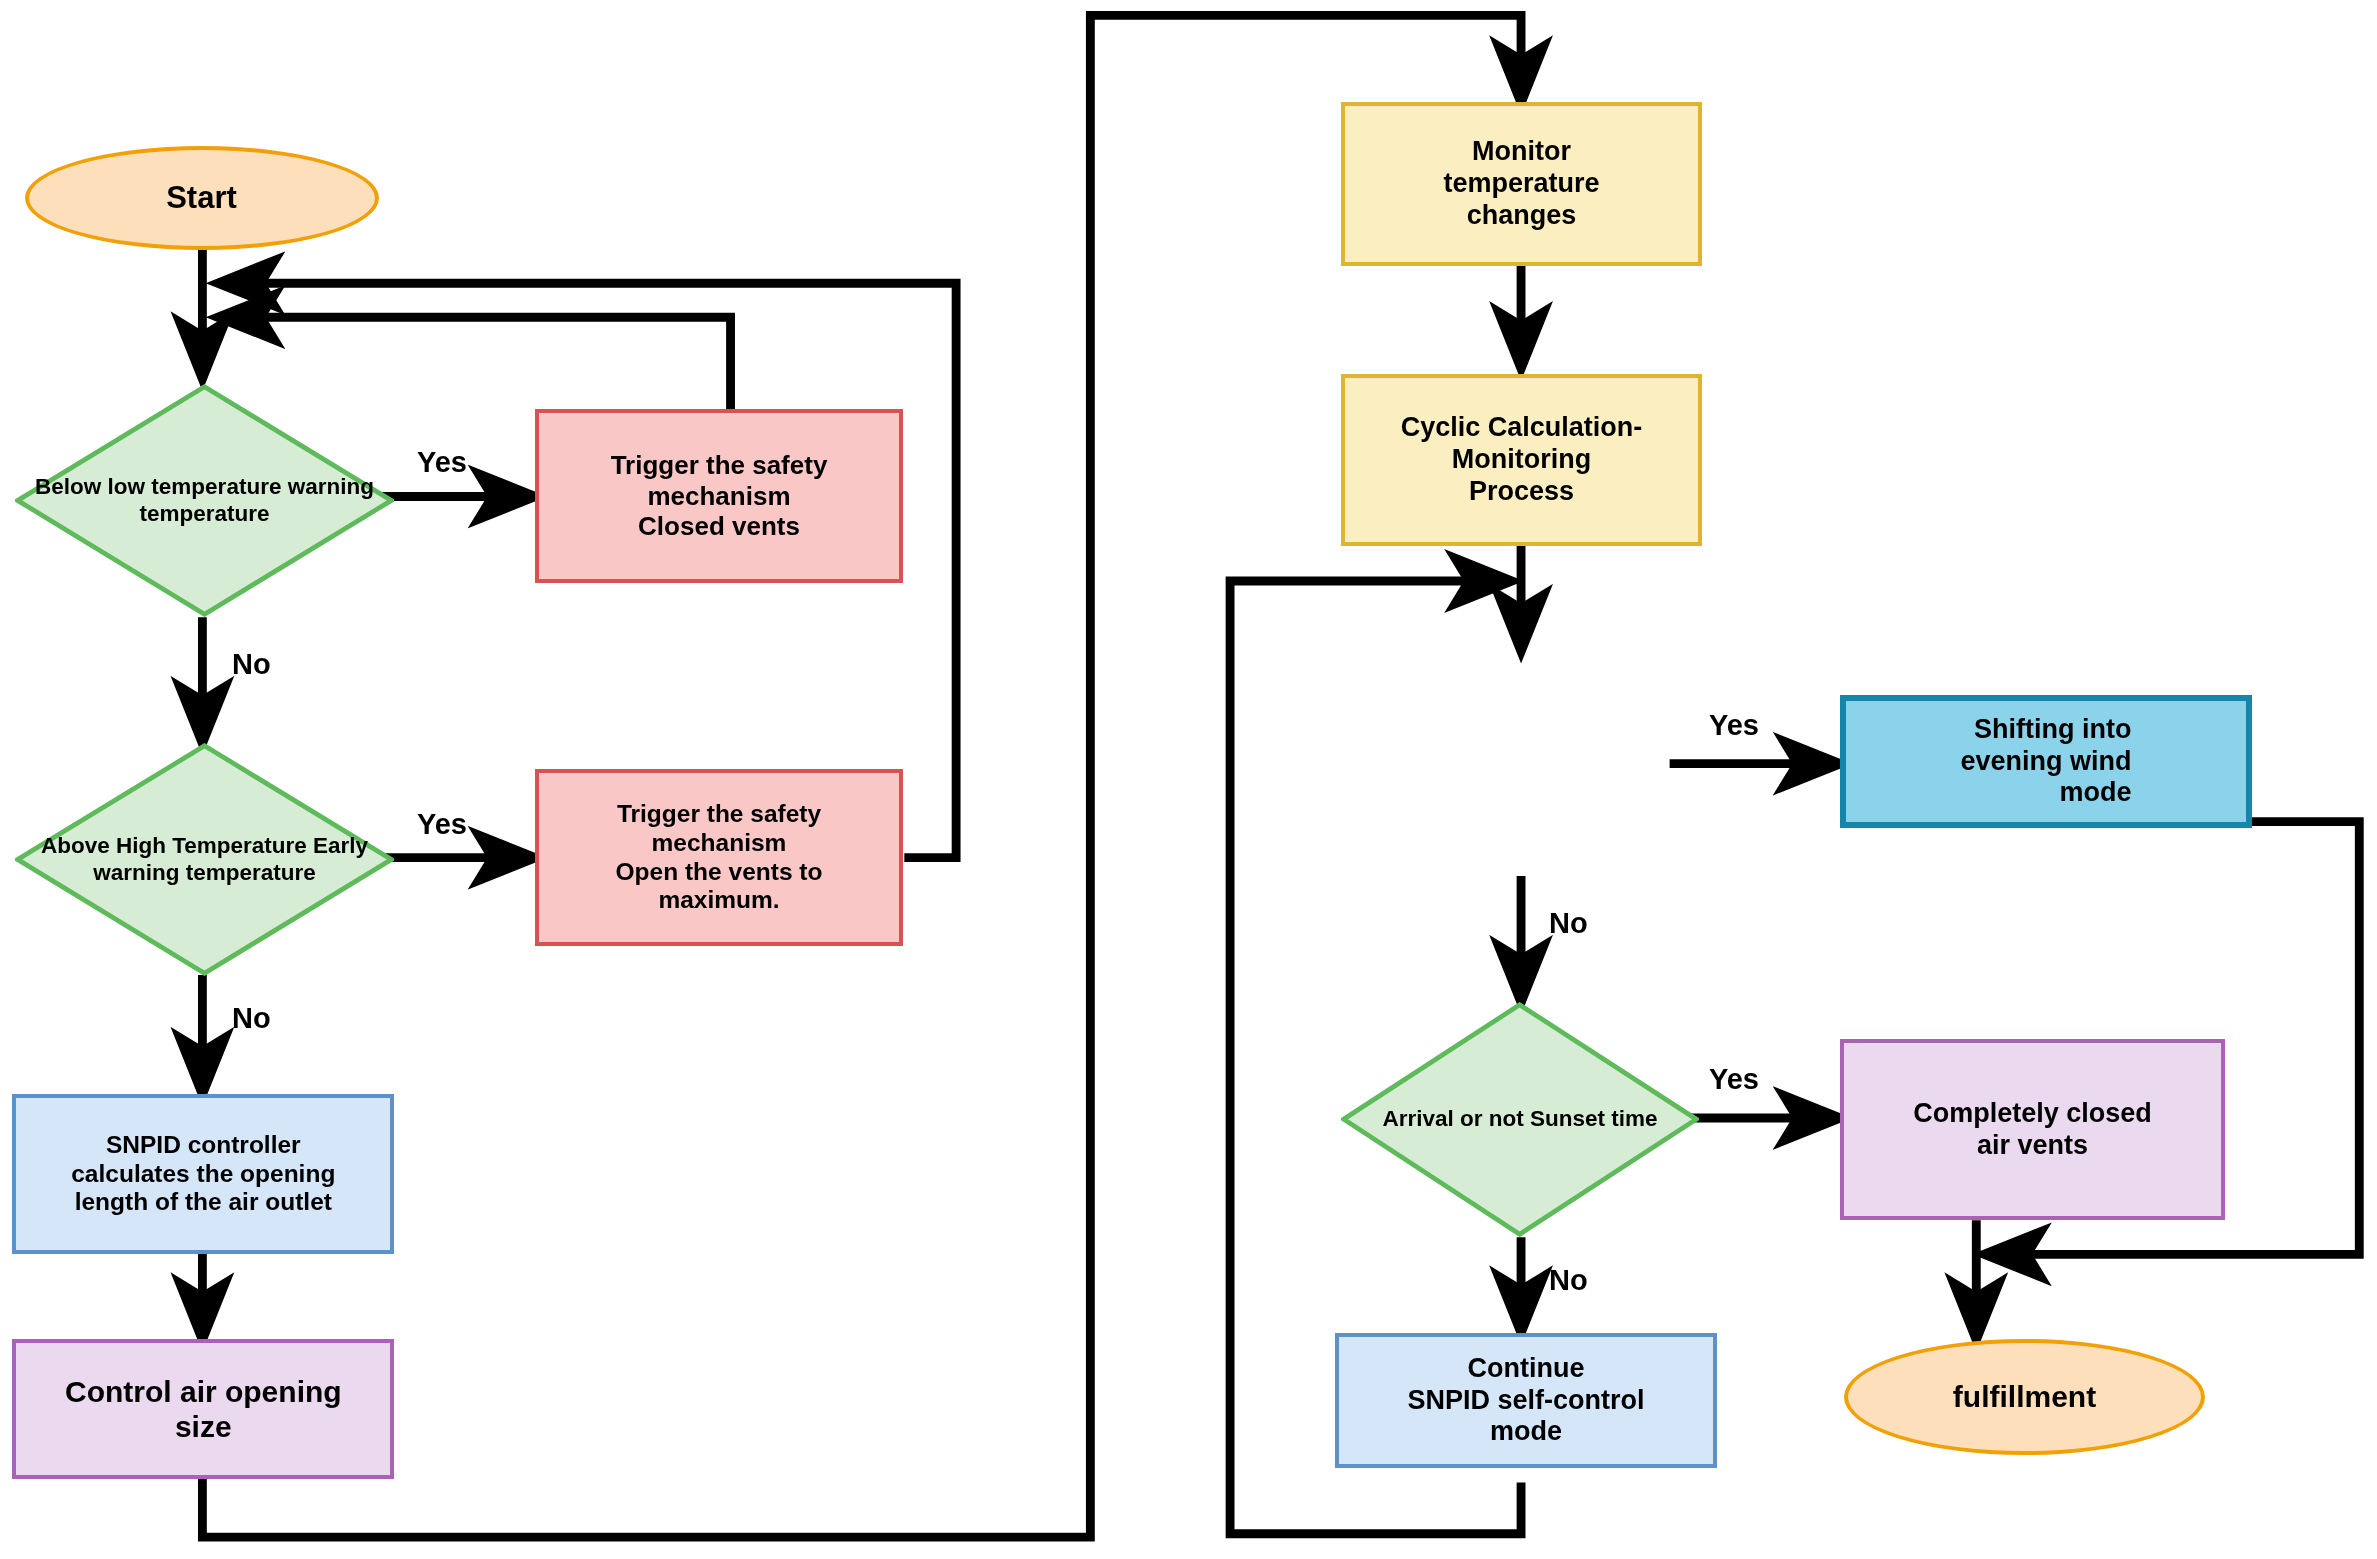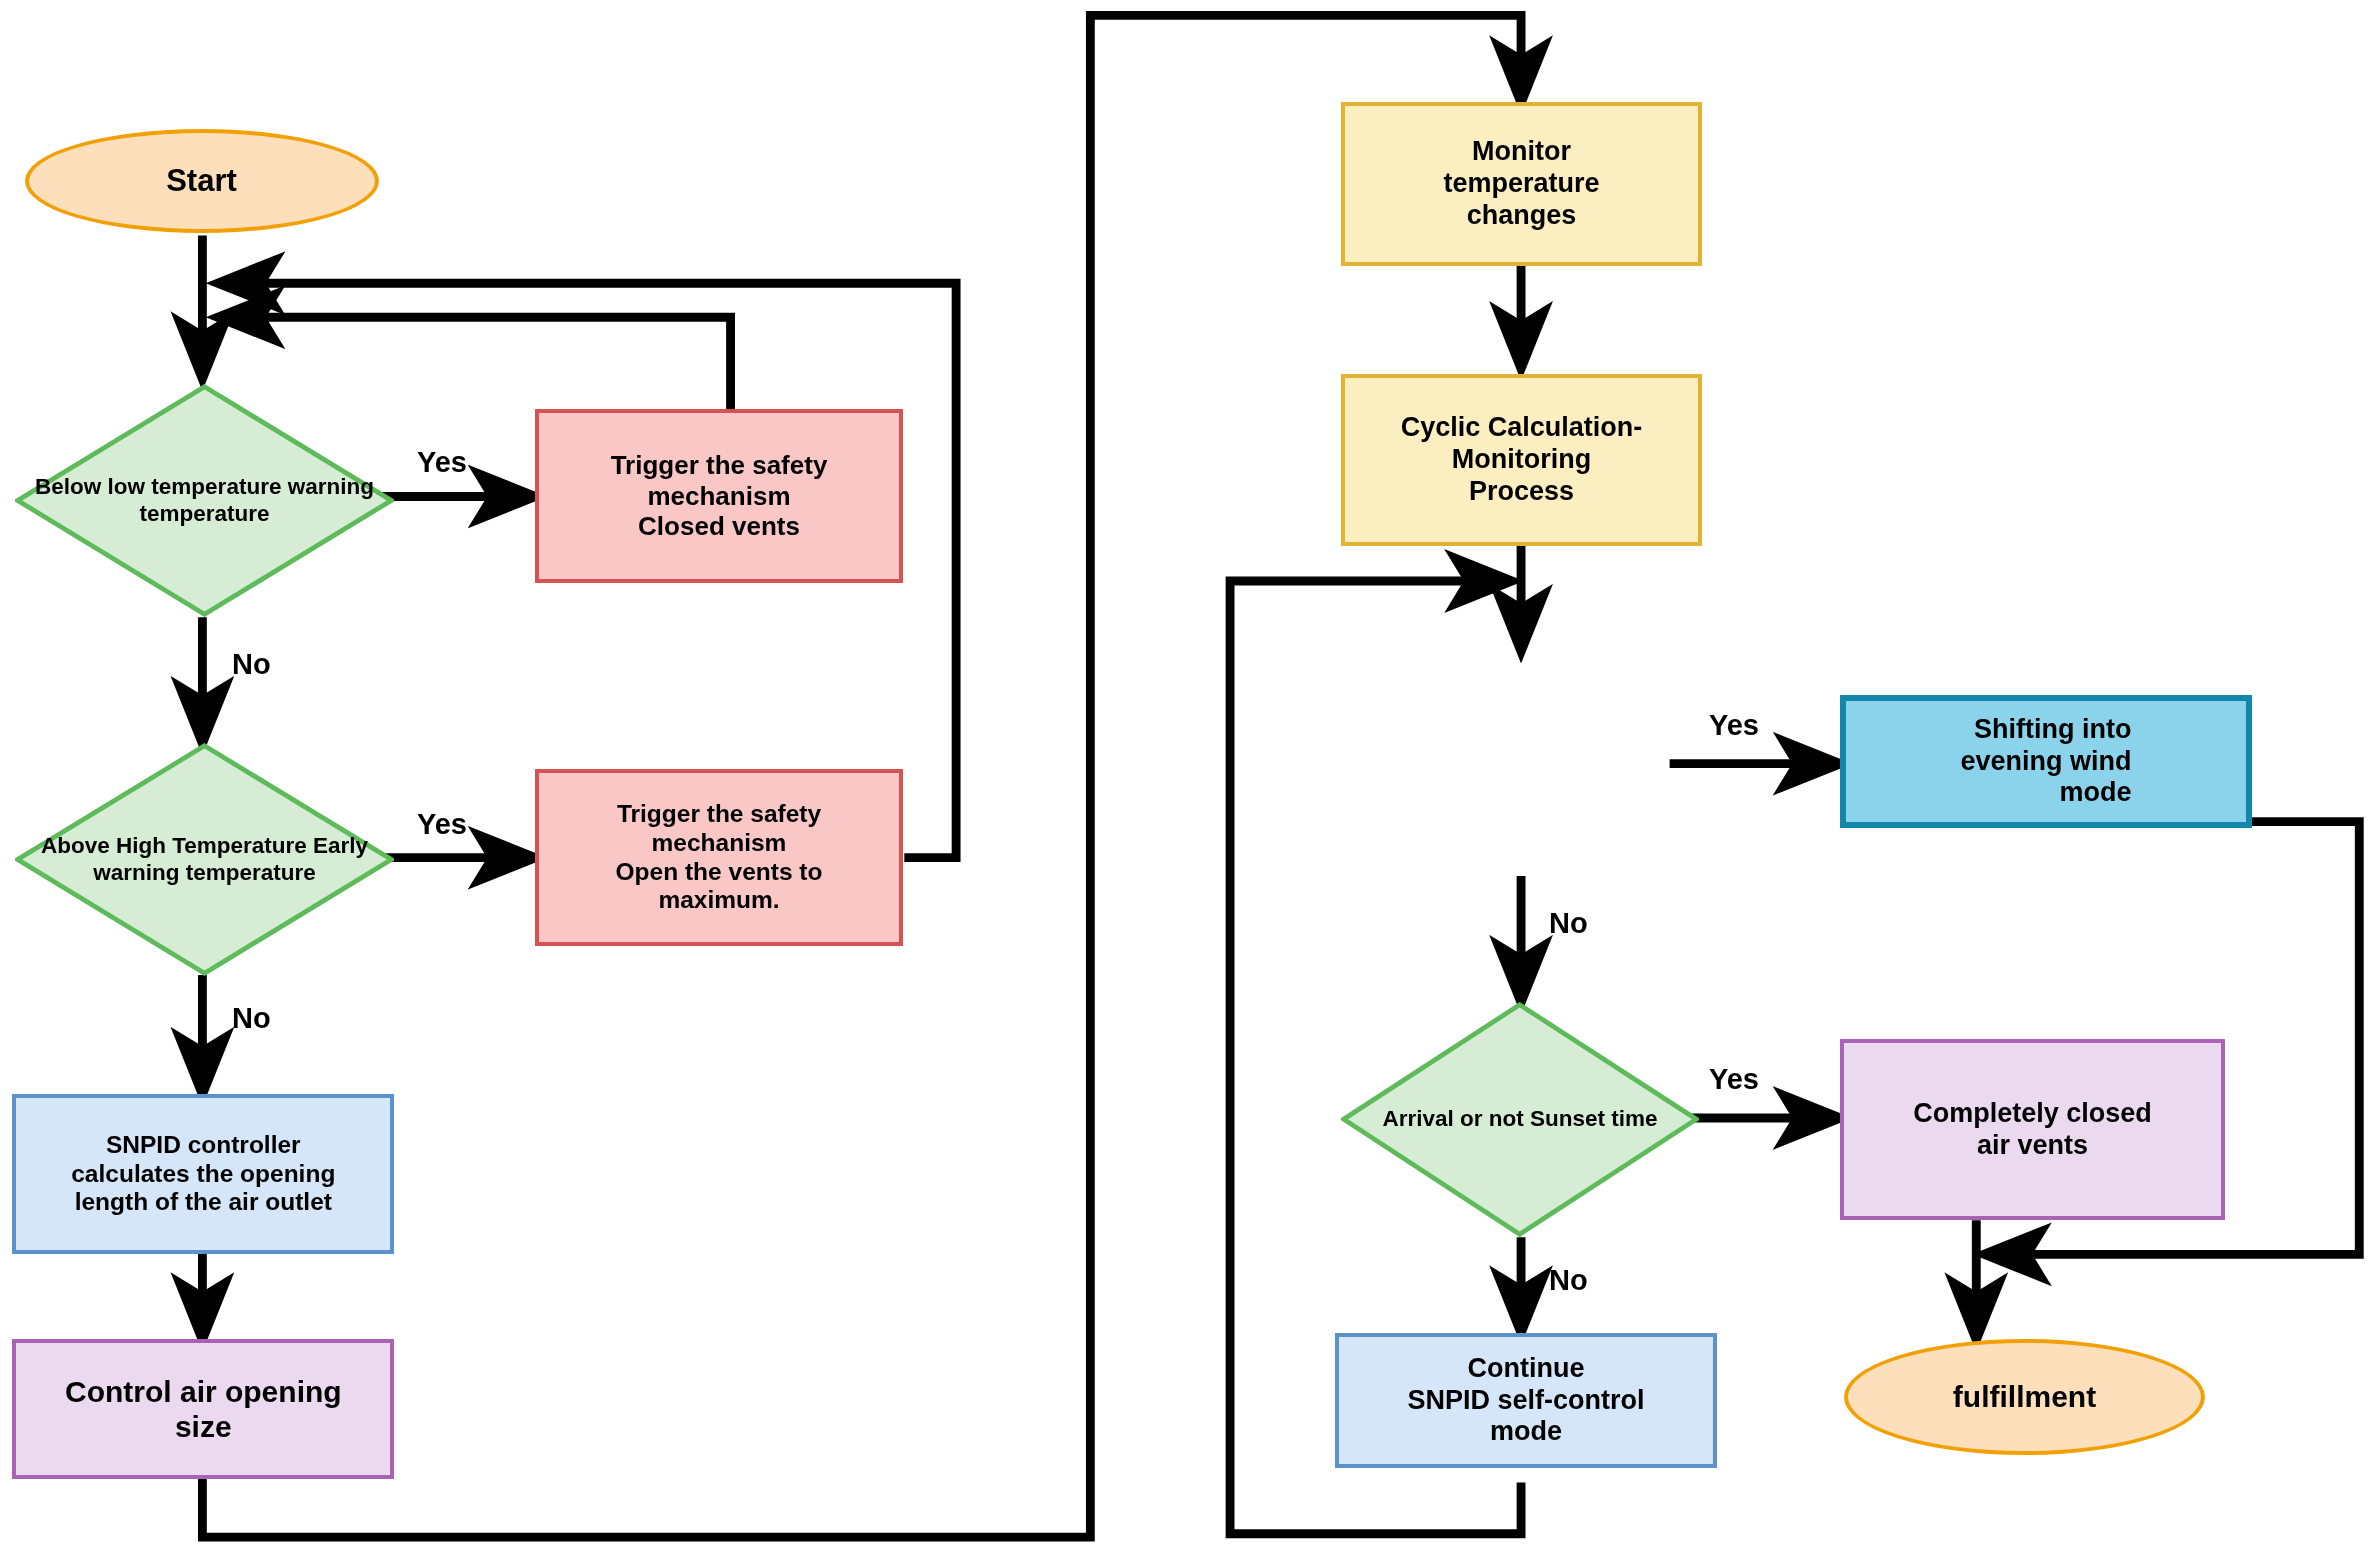--- a/index.html
+++ b/index.html
@@ -59,21 +59,21 @@
       <path d="M2232,1815 L2232,1955" marker-end="url(#ah)"></path>
 
       <path d="M2232,2175 L2232,2250 L1805,2250 L1805,852 L2218,852" marker-end="url(#ah)"></path>
 
       <path d="M3304,1205 L3462,1205 L3462,1840 L2912,1840" marker-end="url(#ah)"></path>
 
       <path d="M2900,1790 L2900,1965" marker-end="url(#ah)"></path>
     </g>
   </svg>
 
-  <div class="node terminator" style="left:24.5px;top:129px;width:354px;height:104px;background:#fde0bb;border:4.1px solid #f2a007;font-size:31px;">
+  <div class="node terminator" style="left:24.5px;top:146px;width:354px;height:104px;background:#fde0bb;border:4.1px solid #f2a007;font-size:31px;">
     <span class="txt">Start</span>
   </div>
 
   <div class="diamond-wrap" style="left:15px;top:384px;width:379px;height:233px;">
     <svg class="diamond-shape" viewBox="0 0 556 342" preserveAspectRatio="none">
       <polygon points="278,4 552,171 278,338 4,171" fill="#d6ecd4" stroke="#5fba5b" stroke-width="7"></polygon>
     </svg>
     <div class="diamond-label" style="font-size:22.5px;">Below
 low temperature
 warning

